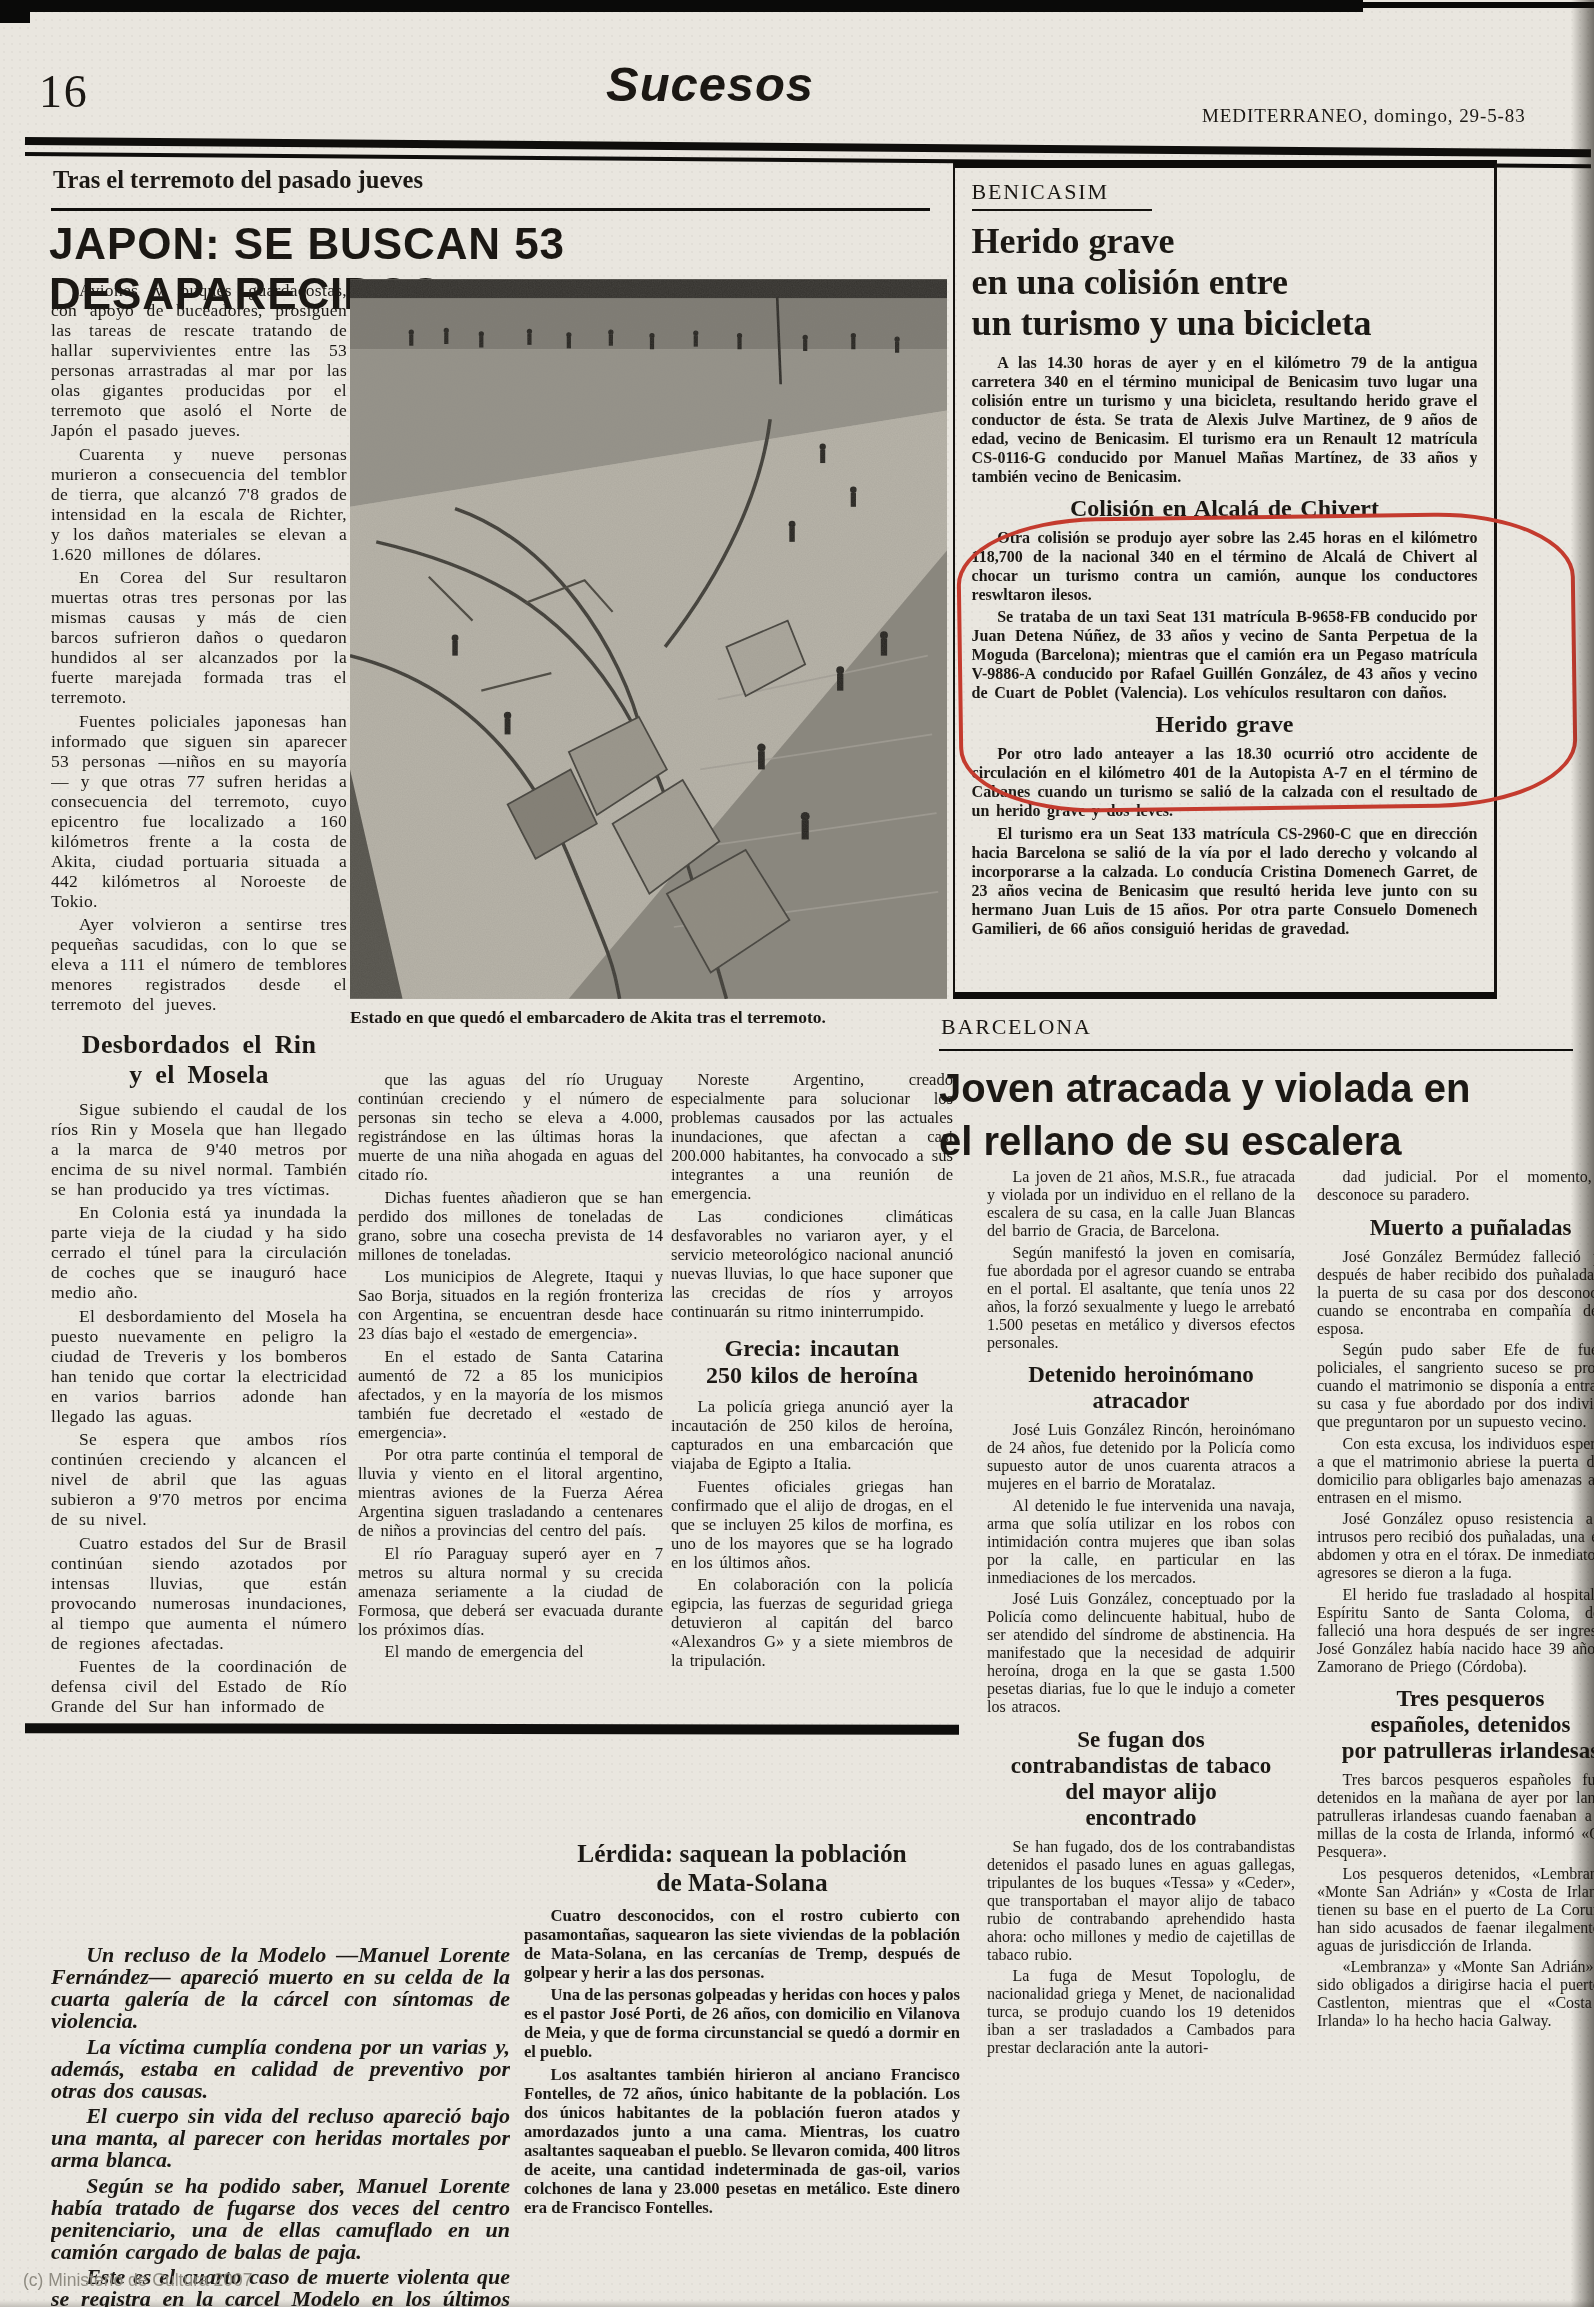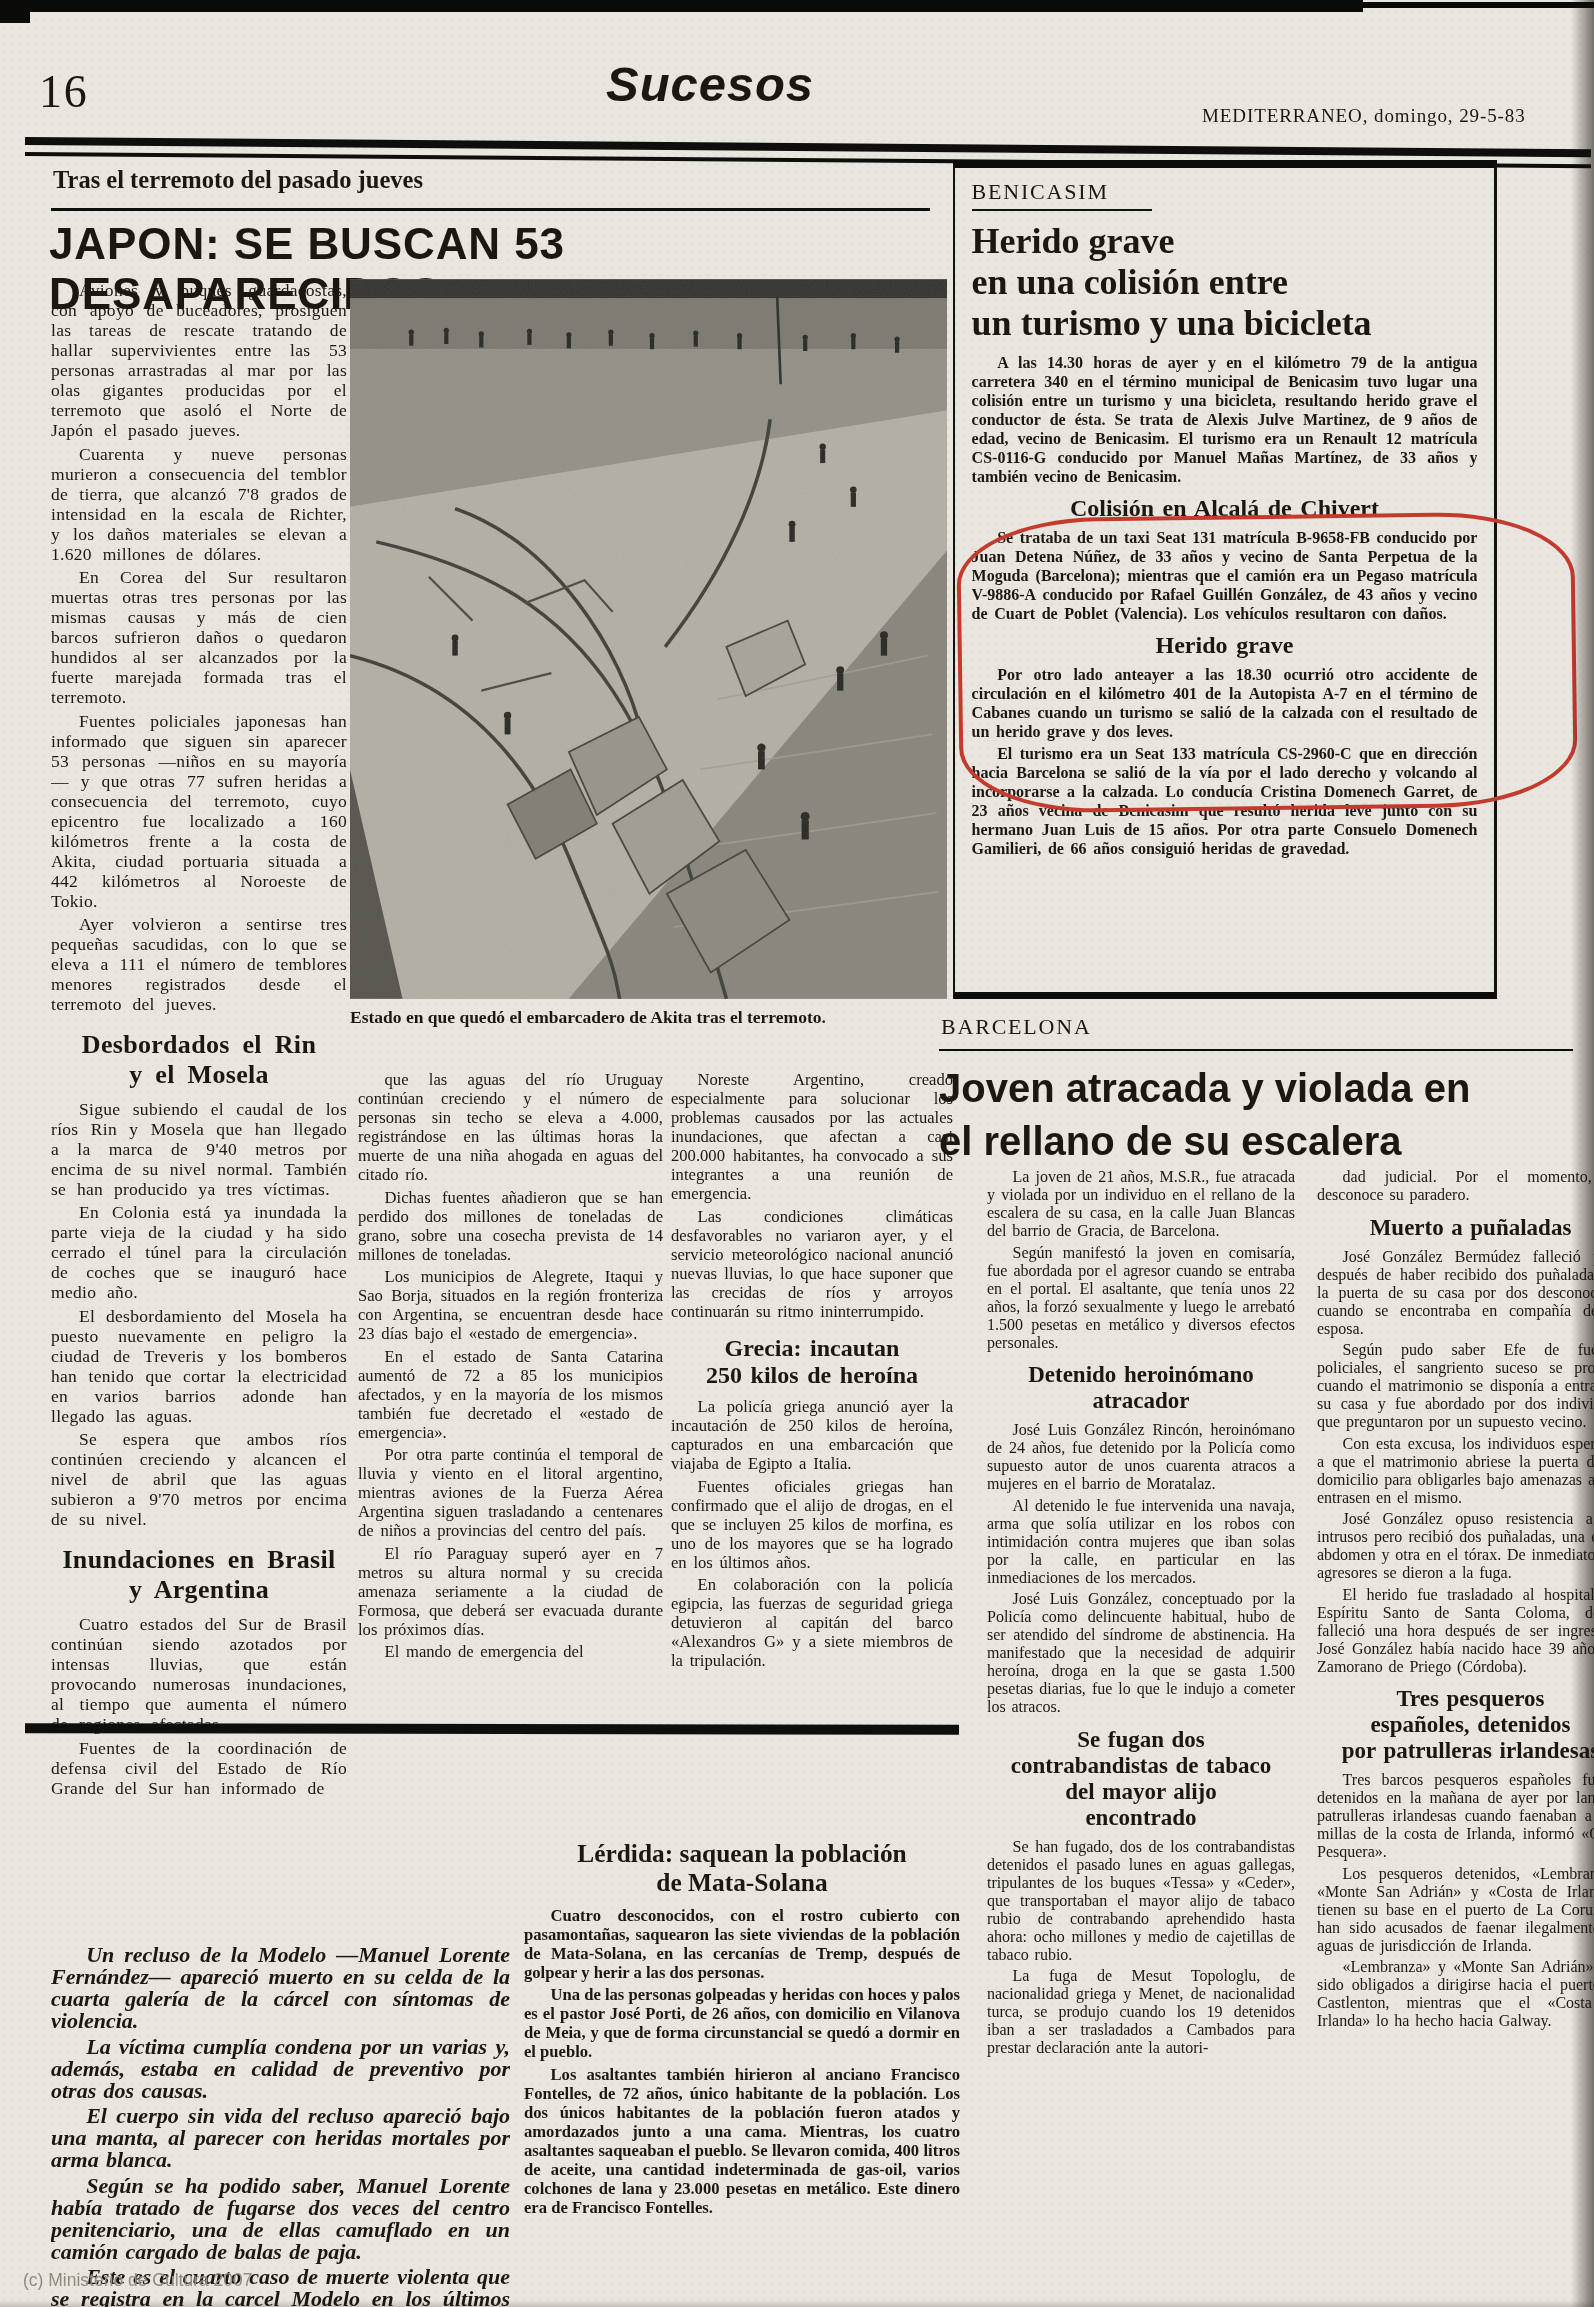--- a/index.html
+++ b/index.html
@@ -102,22 +102,20 @@
     <p>Cuarenta y nueve personas murieron a consecuencia del temblor de tierra, que alcanzó 7'8 grados de intensidad en la escala de Richter, y los daños materiales se elevan a 1.620 millones de dólares.</p>
     <p>En Corea del Sur resultaron muertas otras tres personas por las mismas causas y más de cien barcos sufrieron daños o quedaron hundidos al ser alcanzados por la fuerte marejada formada tras el terremoto.</p>
     <p>Fuentes policiales japonesas han informado que siguen sin aparecer 53 personas —niños en su mayoría— y que otras 77 sufren heridas a consecuencia del terremoto, cuyo epicentro fue localizado a 160 kilómetros frente a la costa de Akita, ciudad portuaria situada a 442 kilómetros al Noroeste de Tokio.</p>
     <p>Ayer volvieron a sentirse tres pequeñas sacudidas, con lo que se eleva a 111 el número de temblores menores registrados desde el terremoto del jueves.</p>
     <h3 class="subhead">Desbordados el Rin
 y el Mosela</h3>
     <p>Sigue subiendo el caudal de los ríos Rin y Mosela que han llegado a la marca de 9'40 metros por encima de su nivel normal. También se han producido ya tres víctimas.</p>
     <p>En Colonia está ya inundada la parte vieja de la ciudad y ha sido cerrado el túnel para la circulación de coches que se inauguró hace medio año.</p>
     <p>El desbordamiento del Mosela ha puesto nuevamente en peligro la ciudad de Treveris y los bomberos han tenido que cortar la electricidad en varios barrios adonde han llegado las aguas.</p>
     <p>Se espera que ambos ríos continúen creciendo y alcancen el nivel de abril que las aguas subieron a 9'70 metros por encima de su nivel.</p>
-    <h3 class="subhead">Inundaciones en Brasil
-y Argentina</h3>
     <p>Cuatro estados del Sur de Brasil continúan siendo azotados por intensas lluvias, que están provocando numerosas inundaciones, al tiempo que aumenta el número de regiones afectadas.</p>
     <p>Fuentes de la coordinación de defensa civil del Estado de Río Grande del Sur han informado de</p>
   </div>
 
   <figure class="abs" id="akita-photo" style="margin:0">
     <svg width="597" height="720" viewBox="0 0 682 822">
       <defs>
         <filter id="grain" x="0" y="0" width="100%" height="100%">
           <feTurbulence type="fractalNoise" baseFrequency="0.75" numOctaves="2"></feTurbulence>
           <feColorMatrix type="matrix" values="0 0 0 0 0.25  0 0 0 0 0.24  0 0 0 0 0.22  0 0 0 0.22 0"></feColorMatrix>
@@ -209,20 +207,21 @@
 
   <aside class="abs" id="benicasim-box">
     <div id="benicasim-kicker">BENICASIM</div>
     <div id="benicasim-kicker-rule"></div>
     <h2 id="benicasim-headline">Herido grave
 en una colisión entre
 un turismo y una bicicleta</h2>
     <div class="boxbody justify nohyph">
       <p>A las 14.30 horas de ayer y en el kilómetro 79 de la antigua carretera 340 en el término municipal de Benicasim tuvo lugar una colisión entre un turismo y una bicicleta, resultando herido grave el conductor de ésta. Se trata de Alexis Julve Martinez, de 9 años de edad, vecino de Benicasim. El turismo era un Renault 12 matrícula CS-0116-G conducido por Manuel Mañas Martínez, de 33 años y también vecino de Benicasim.</p>
       <h3 class="subhead">Colisión en Alcalá de Chivert</h3>
+      <p>Otra colisión se produjo ayer sobre las 2.45 horas en el kilómetro 118,700 de la nacional 340 en el término de Alcalá de Chivert al chocar un turismo contra un camión, aunque los conductores reswltaron ilesos.</p>
       <p>Se trataba de un taxi Seat 131 matrícula B-9658-FB conducido por Juan Detena Núñez, de 33 años y vecino de Santa Perpetua de la Moguda (Barcelona); mientras que el camión era un Pegaso matrícula V-9886-A conducido por Rafael Guillén González, de 43 años y vecino de Cuart de Poblet (Valencia). Los vehículos resultaron con daños.</p>
       <h3 class="subhead">Herido grave</h3>
       <p>Por otro lado anteayer a las 18.30 ocurrió otro accidente de circulación en el kilómetro 401 de la Autopista A-7 en el término de Cabanes cuando un turismo se salió de la calzada con el resultado de un herido grave y dos leves.</p>
       <p>El turismo era un Seat 133 matrícula CS-2960-C que en dirección hacia Barcelona se salió de la vía por el lado derecho y volcando al incorporarse a la calzada. Lo conducía Cristina Domenech Garret, de 23 años vecina de Benicasim que resultó herida leve junto con su hermano Juan Luis de 15 años. Por otra parte Consuelo Domenech Gamilieri, de 66 años consiguió heridas de gravedad.</p>
     </div>
   </aside>
   <div class="abs" id="red-oval"></div>
 
   <div class="abs" id="barcelona-kicker">BARCELONA</div>
   <div class="abs rule" id="barcelona-kicker-rule"></div>

